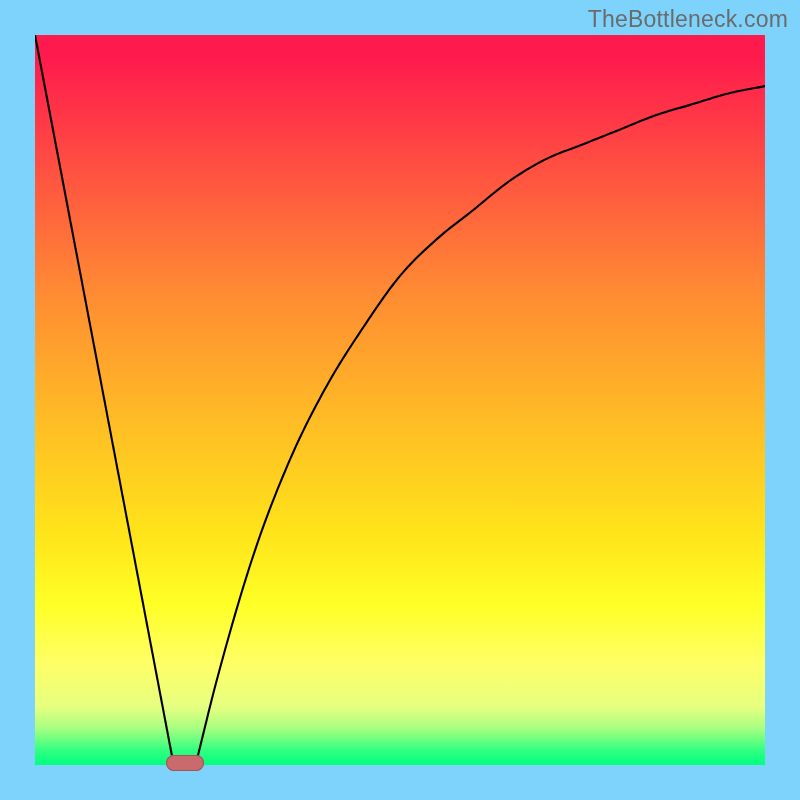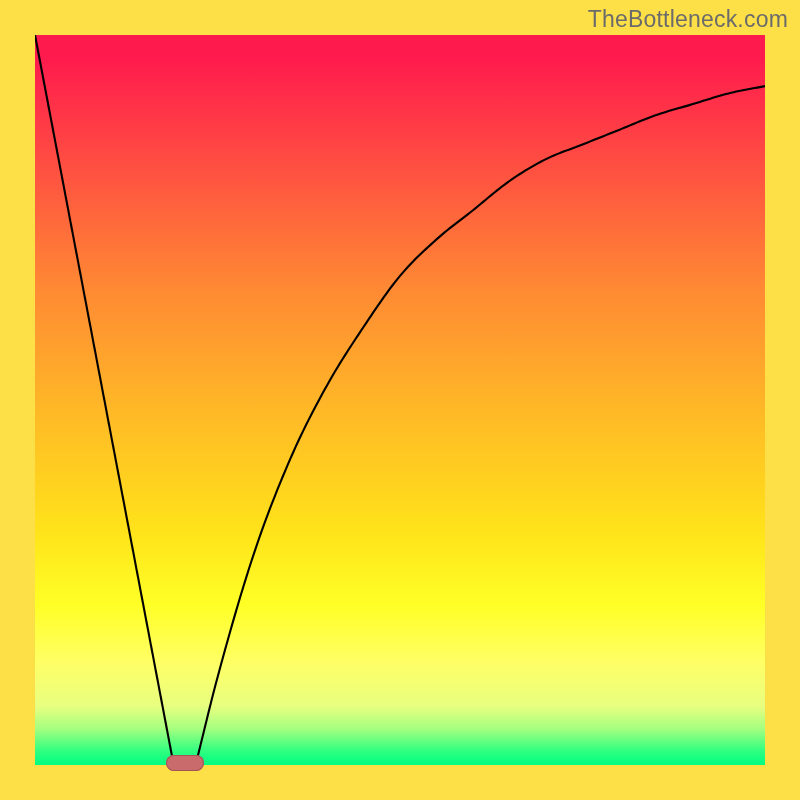--- a/index.html
+++ b/index.html
@@ -9,21 +9,21 @@
     height: 800px;
     overflow: hidden;
     background: #000;
     font-family: "Helvetica Neue", Arial, sans-serif;
   }
   .frame {
     position: absolute;
     top: 0; left: 0;
     width: 800px;
     height: 800px;
-    background: #fde047;
+    background: #7dd3fc;
   }
   .plot {
     position: absolute;
     top: 35px;
     left: 35px;
     width: 730px;
     height: 730px;
     background: linear-gradient(to bottom,
       #ff1a4d 0%,
       #ff1a4d 3%,

